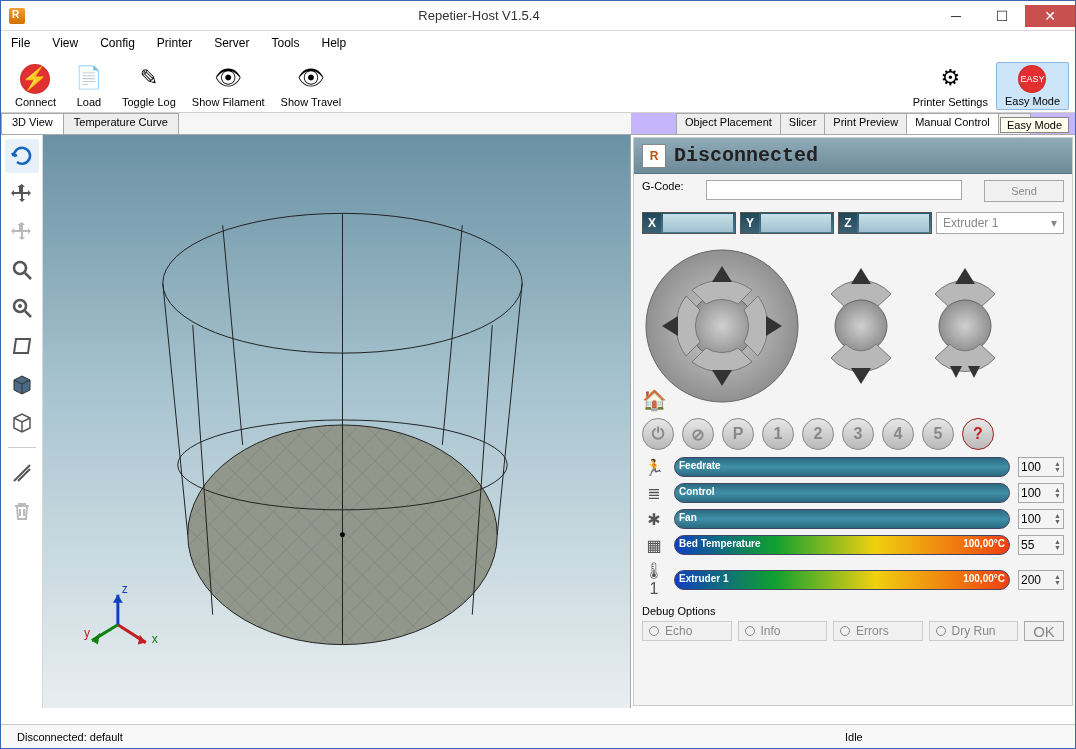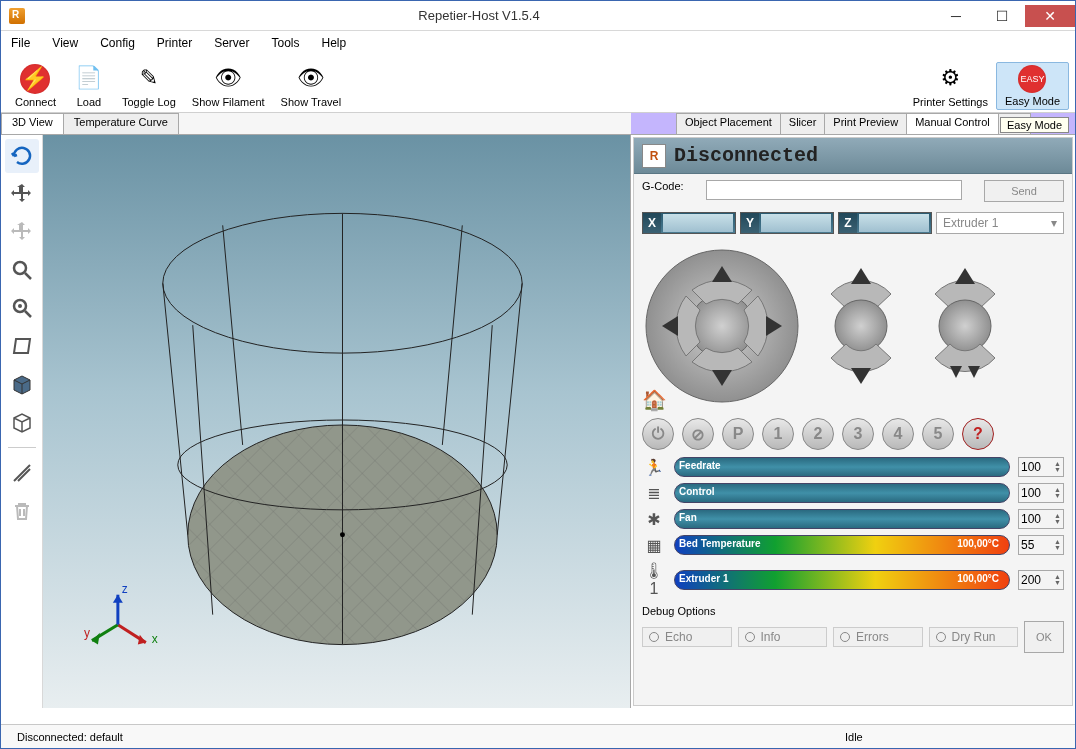--- a/index.html
+++ b/index.html
@@ -80,30 +80,30 @@
 .circ-row { display:flex; padding:4px 8px; gap:8px; }
 .circ { width:32px; height:32px; border-radius:50%; background:linear-gradient(#e8e8e8,#b8b8b8); border:1px solid #888; display:flex; align-items:center; justify-content:center; font-size:16px; font-weight:bold; color:#888;}
 .circ.help { color:#c02020; border-color:#a02020; }
 .circ.power { color:#888; }
 
 .slider-row { display:flex; align-items:center; padding:3px 8px; gap:8px; }
 .slider-row .ico { width:24px; font-size:16px; color:#555; text-align:center;}
 .slider-row .bar { flex:1; height:20px; border-radius:10px; background:linear-gradient(#2a6a80,#4090a8,#2a6a80); position:relative; border:1px solid #446;}
 .slider-row .bar .txt { position:absolute; left:4px; top:2px; color:#fff; font-size:10px; font-weight:bold;}
 .slider-row .bar.temp { background:linear-gradient(90deg,#1040c0 0%,#10a030 30%,#f0d010 60%,#f04010 100%);}
-.slider-row .bar .txt2 { position:absolute; right:10px; top:2px; color:#fff; font-size:10px; font-weight:bold;}
+.slider-row .bar .txt2 { position:absolute; right:4px; top:2px; color:#fff; font-size:10px; font-weight:bold;}
 .slider-row .spin { width:46px; height:20px; border:1px solid #a8a8a8; display:flex; align-items:center; justify-content:space-between; padding:0 2px; font-size:11px;}
 .spin .arrows { font-size:7px; line-height:6px; color:#666;}
 
 .debug { padding:4px 8px; }
 .debug-title { font-size:11px; margin-bottom:4px;}
 .debug-row { display:flex; gap:6px; align-items:center;}
 .debug-row .item { flex:1; display:flex; align-items:center; gap:6px; padding:2px 6px; border:1px solid #ccc; background:#f0f0f0; font-size:11px; color:#888;}
 .debug-row .item .radio { width:10px; height:10px; border:1px solid #888; border-radius:50%;}
-.debug-row .ok { width:40px; height:32px; background:#f0f0f0; border:1px solid #a8a8a8; color:#888; font-size:11px;}
+.debug-row .ok { width:40px; height:20px; background:#f0f0f0; border:1px solid #a8a8a8; color:#888; font-size:15px;}
 
 
 .statusbar { position:absolute; bottom:1px; left:1px; right:1px; height:24px; border-top:1px solid #c8c8c8; display:flex; align-items:center; padding:0 8px; background:#f8f8f8;}
 .statusbar .cell { padding:0 8px; font-size:11px; }
 .statusbar .cell.idle { margin-left:auto; width:230px;}
 </style>
 </head>
 <body>
 
 <div class="titlebar">

